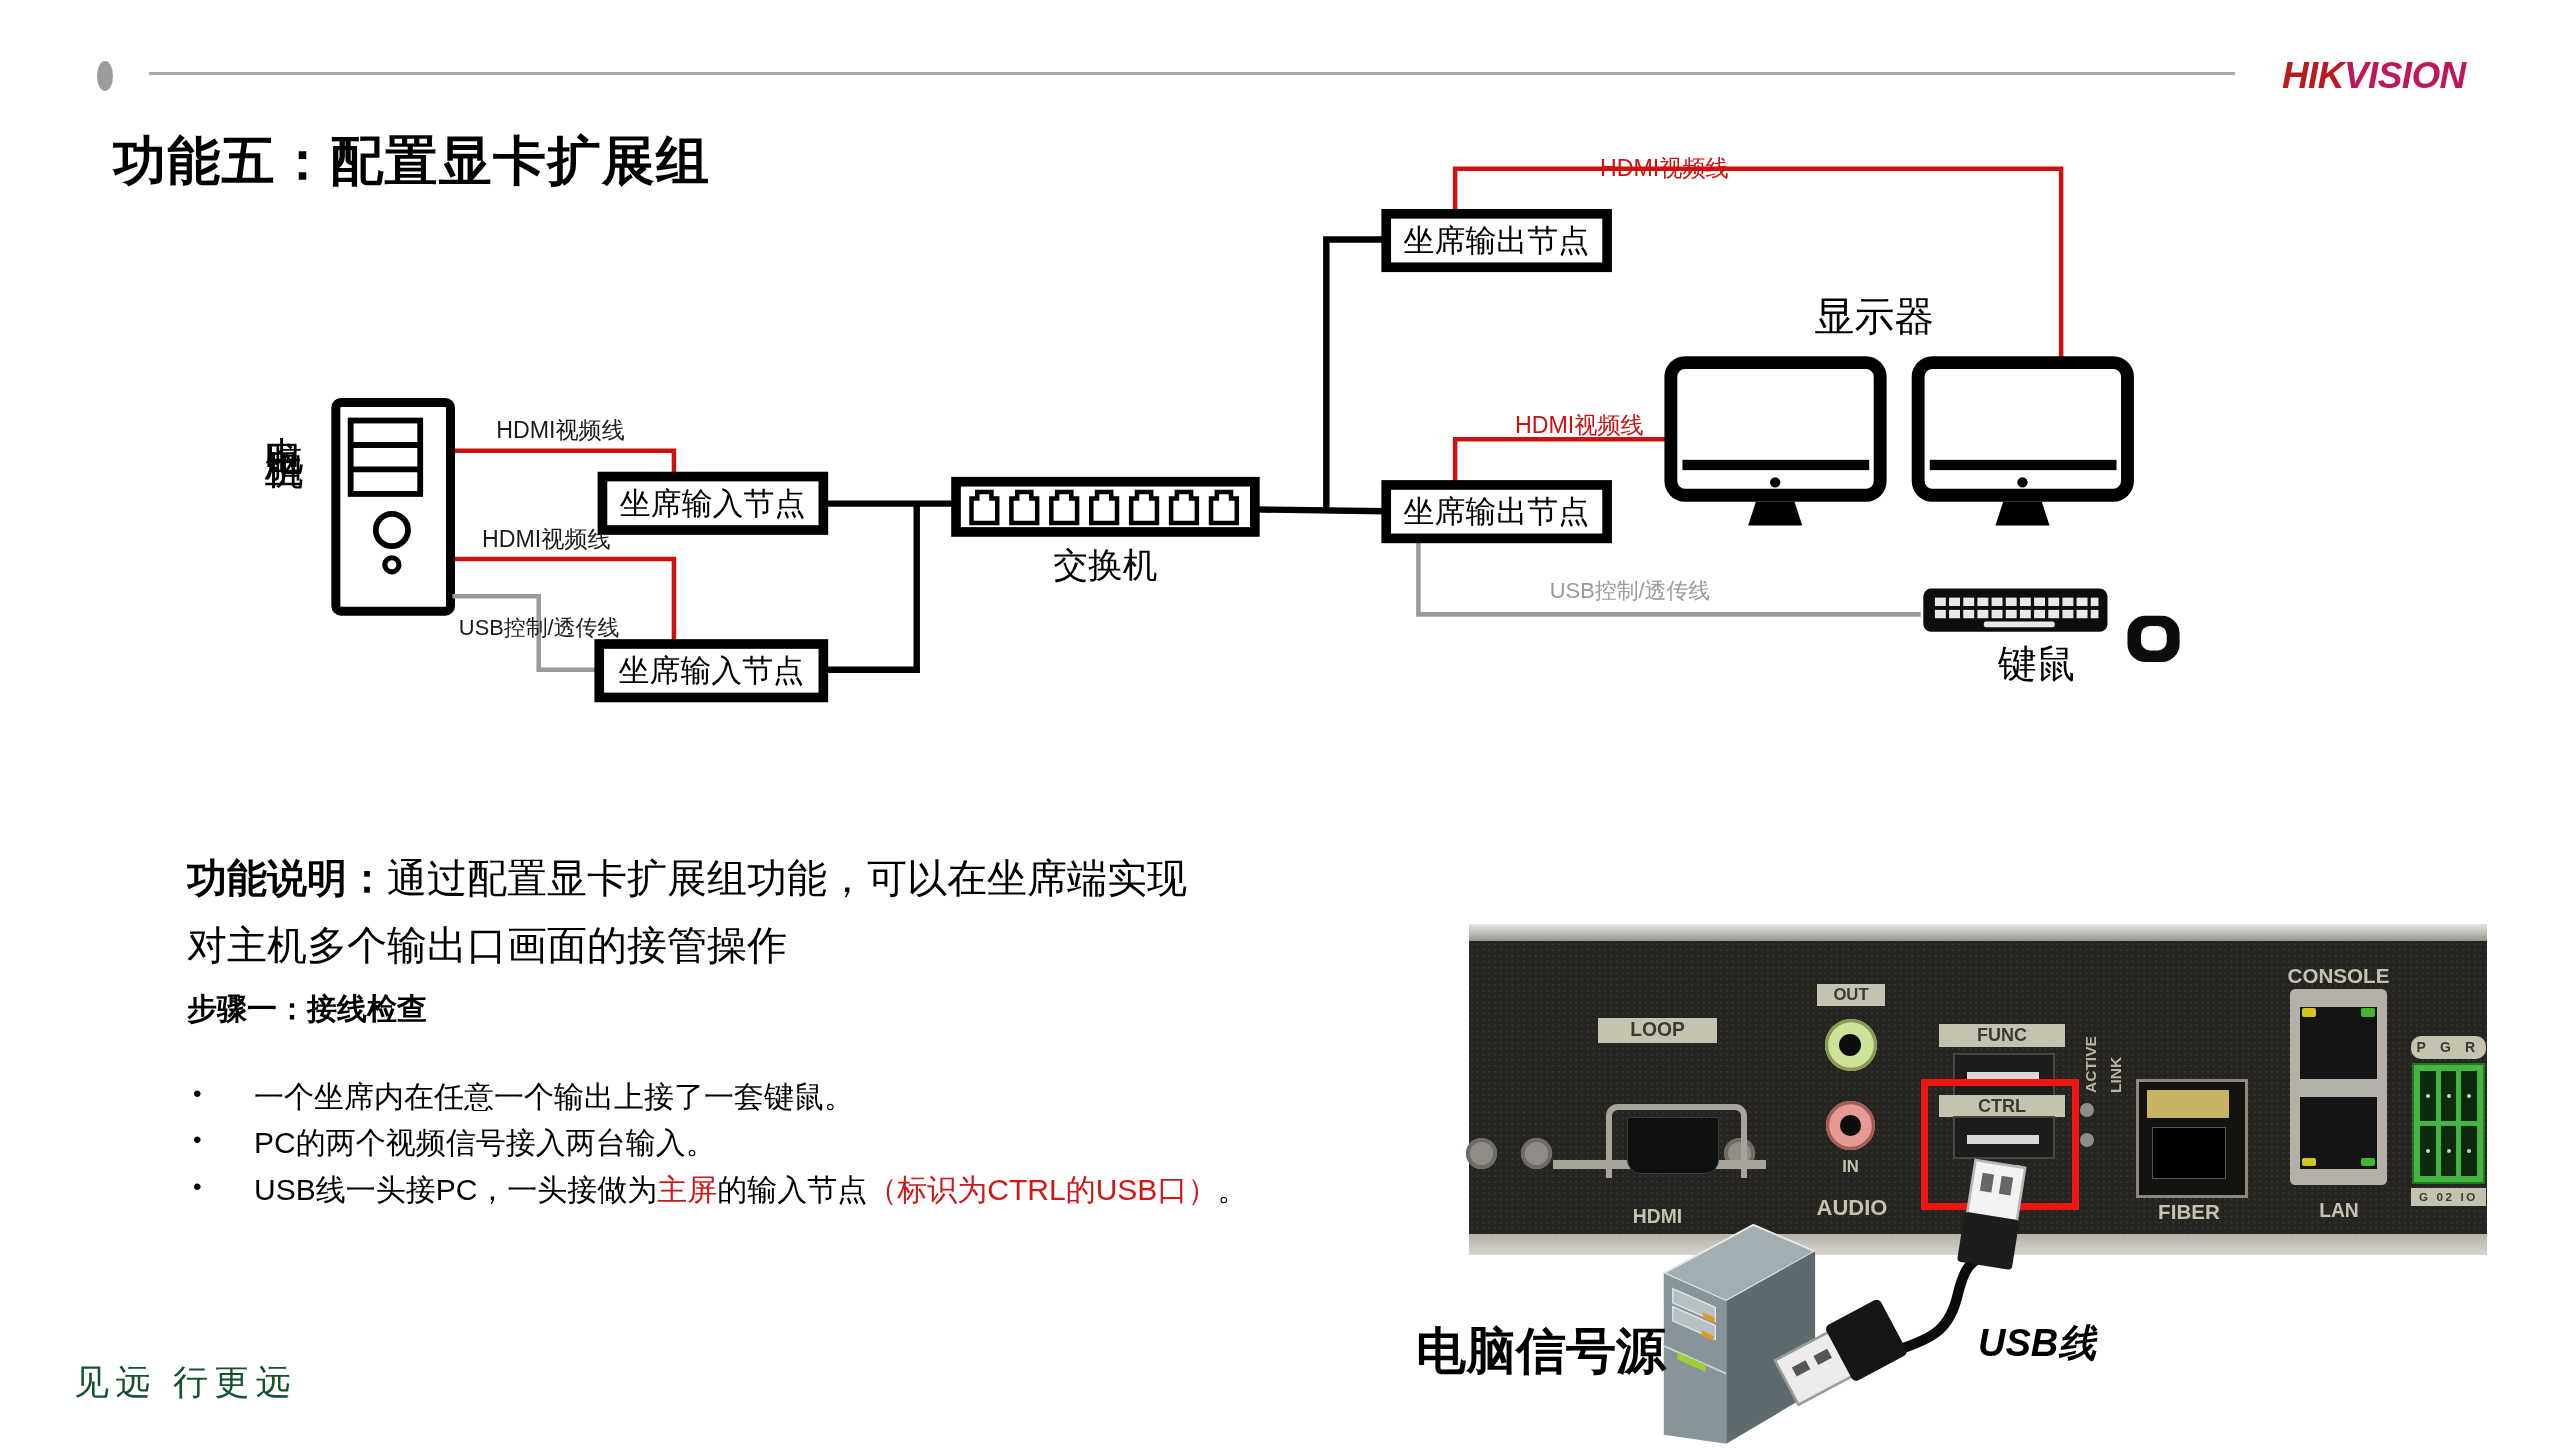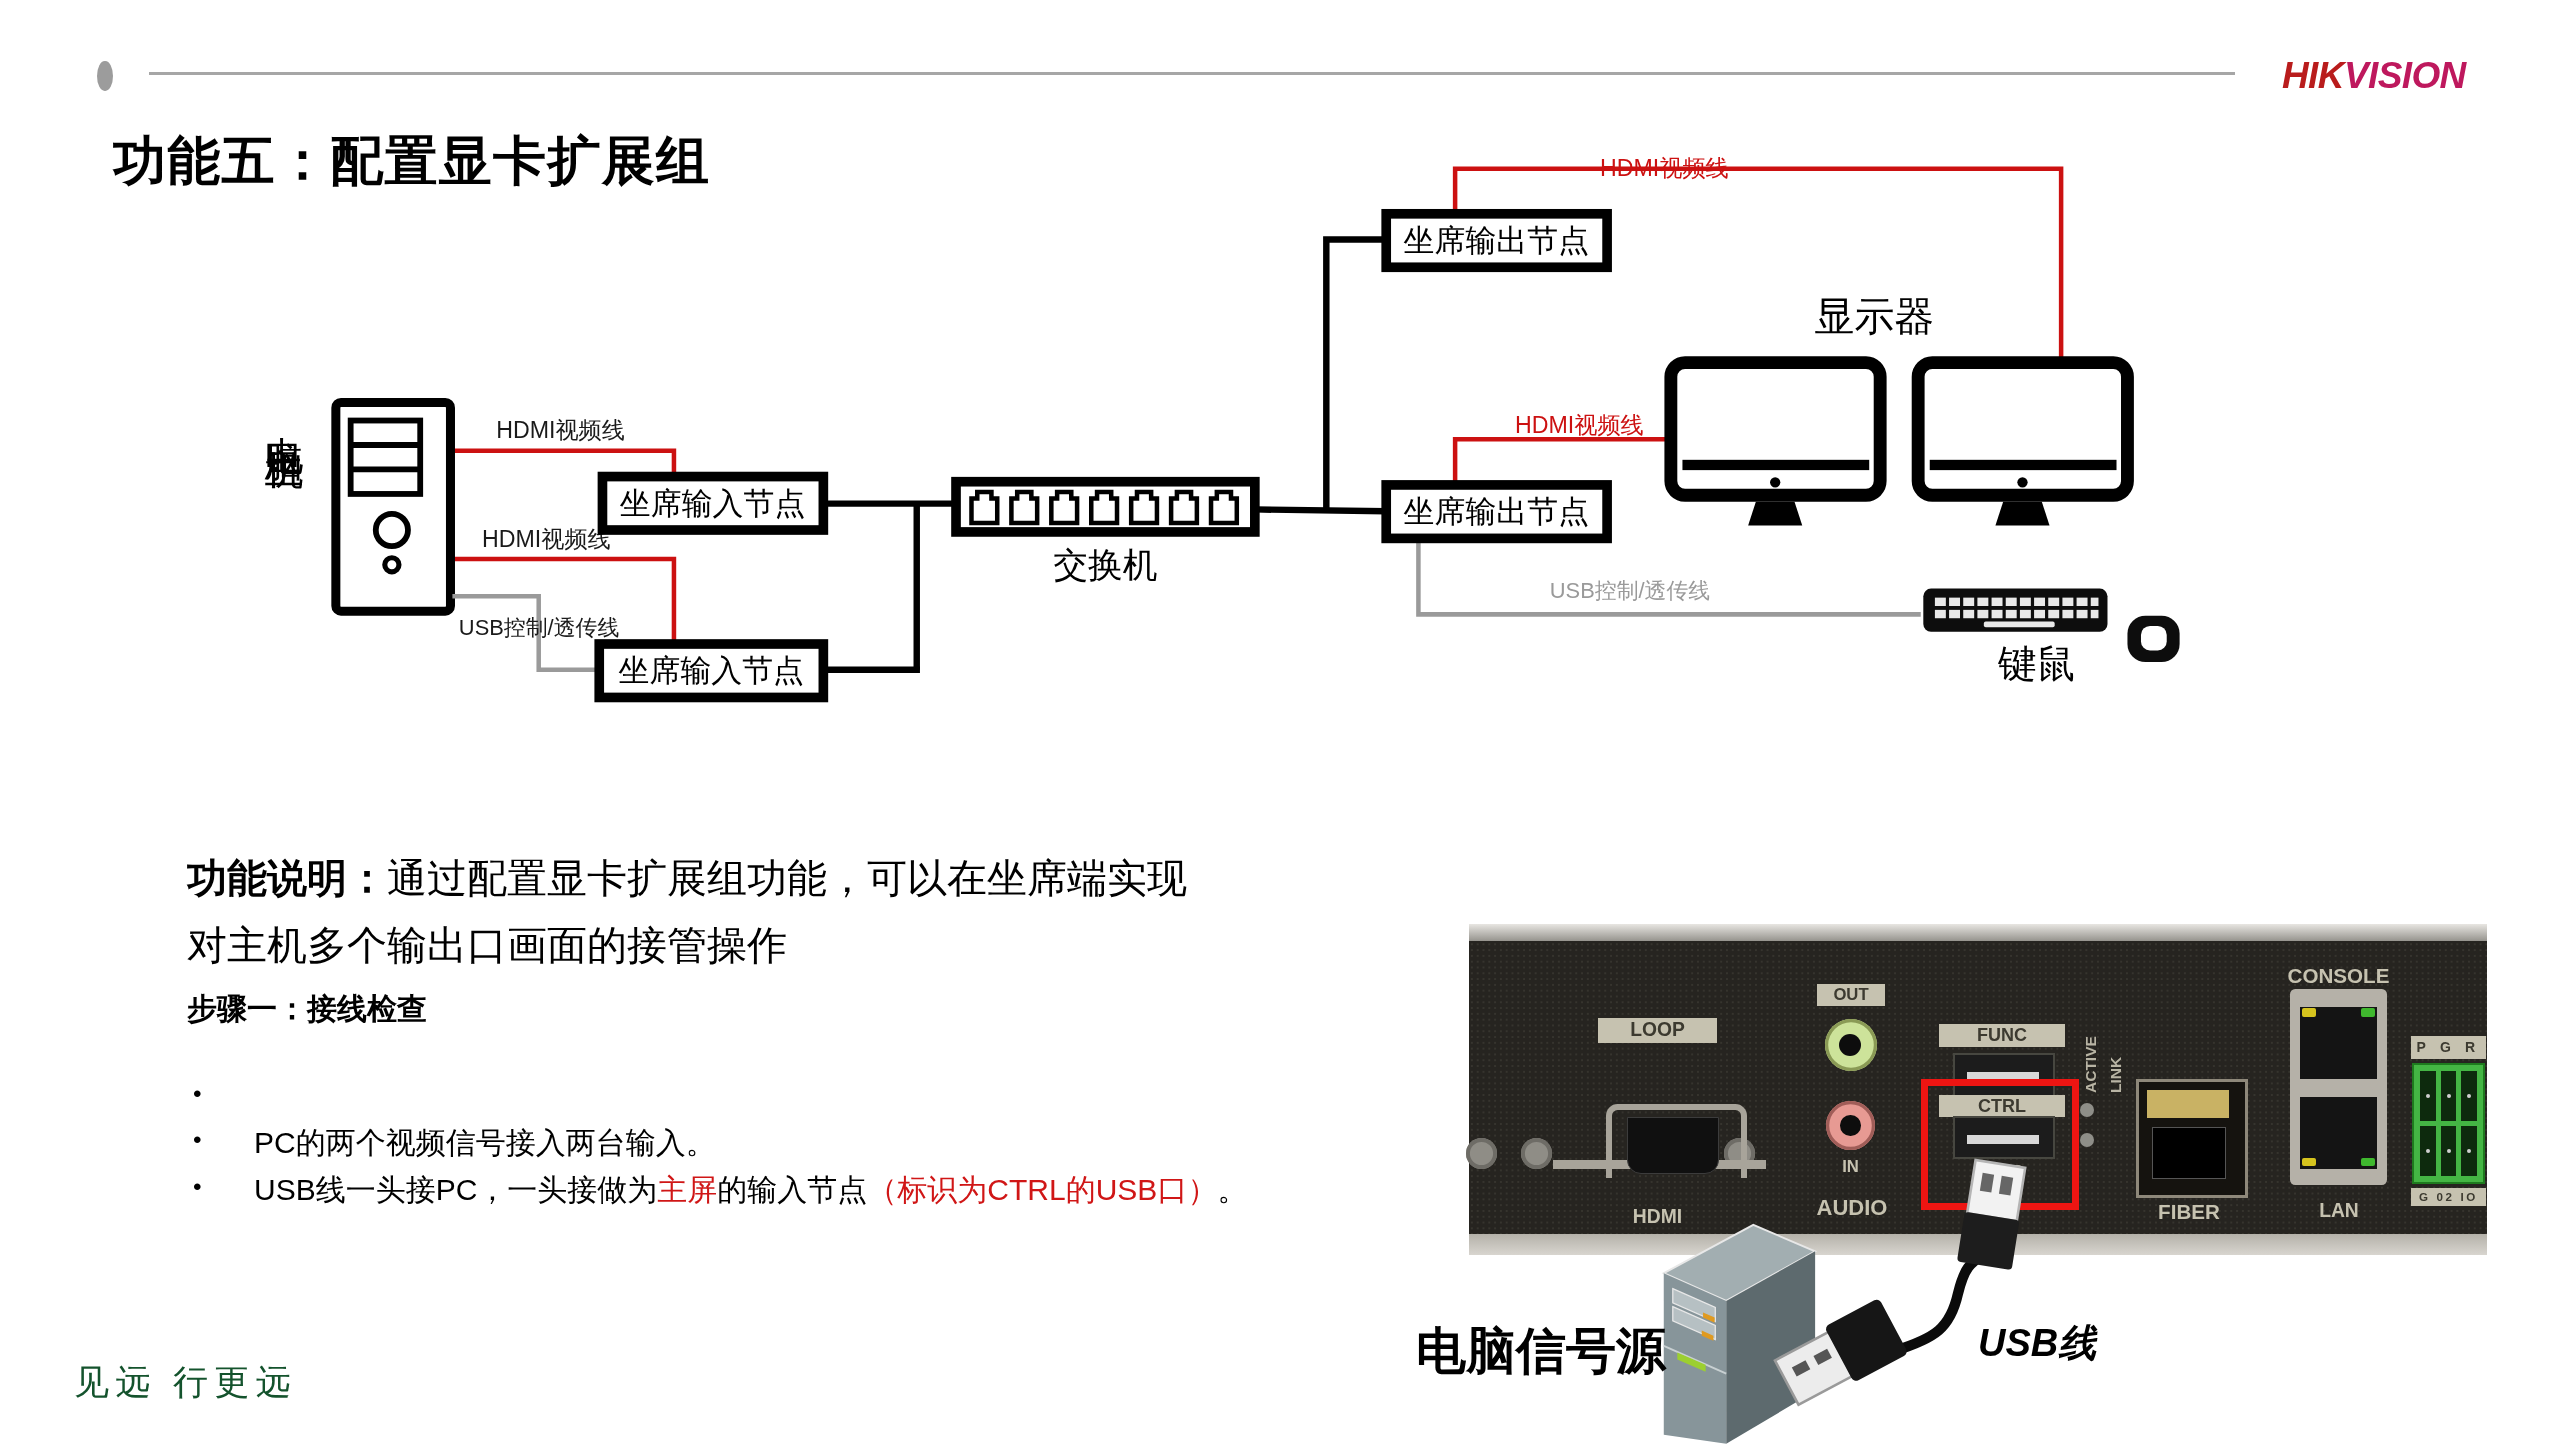--- a/index.html
+++ b/index.html
@@ -119,40 +119,41 @@
     <div class="abs" id="rj45">
       <div class="port" style="top:18px;"></div>
       <div class="led-y" style="left:11.6px;top:19.3px;"></div>
         <div class="led-g" style="left:71px;top:19.3px;"></div>
       <div class="port" style="top:108px;"></div>
       <div class="led-y" style="left:11.6px;top:169px;"></div>
         <div class="led-g" style="left:71px;top:169px;"></div>
     </div>
     <div class="abs beige-text" style="left:825px;top:276px;width:90px;font-size:19.3px;">LAN</div>
 
-    <div class="abs tag" style="left:942px;top:112px;width:75px;height:23px;font-size:14px;line-height:23px;letter-spacing:5.2px;">P G R</div>
+    <div class="abs tag" style="left:942px;top:112px;width:75px;height:23px;font-size:14px;line-height:23px;letter-spacing:5.2px;border-radius:10px;">P G R</div>
     <div class="abs" id="term-green">
       <div class="hole"></div>
         <div class="hole"></div>
         <div class="hole"></div>
       <div class="hole"></div>
         <div class="hole"></div>
         <div class="hole"></div>
     </div>
     <div class="abs tag" style="left:942px;top:264px;width:75px;height:18px;font-size:11.6px;line-height:18px;letter-spacing:2.6px;">G 02 IO</div>
   </div>
 
   <div class="abs" id="desc-block">
     <span class="b">功能说明：</span><span>通过配置显卡扩展组功能，可以在坐席端实现</span><br>
     <span>对主机多个输出口画面的接管操作</span>
   </div>
   <div class="abs" id="step-heading">步骤一：接线检查</div>
 
   <div class="abs bullet-row" id="bullet-1">
     <span class="dot">•</span>
+    <span>一个坐席内在任意一个输出上接了一套键鼠。</span>
   </div>
   <div class="abs bullet-row" id="bullet-2">
     <span class="dot">•</span>
     <span>PC的两个视频信号接入两台输入。</span>
   </div>
   <div class="abs bullet-row" id="bullet-3">
     <span class="dot">•</span>
     <span>
       <span>USB线一头接PC，一头接做为</span><span class="red">主屏</span><span>的输入节点</span><span class="red">（标识为CTRL的USB口）</span><span>。</span>
     </span>

